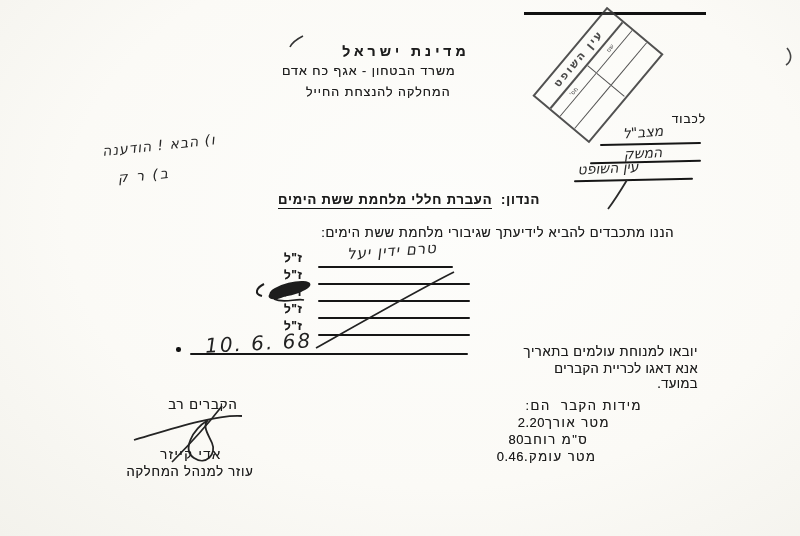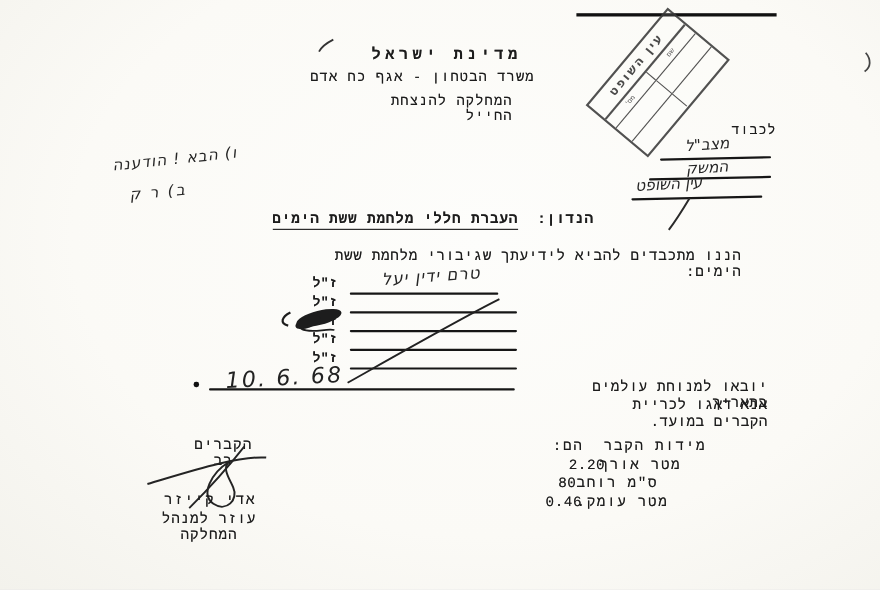--- a/index.html
+++ b/index.html
@@ -4,30 +4,30 @@
 <style>
   html,body{margin:0;padding:0;}
   body{background:#e8e8e8;font-family:"DejaVu Sans",sans-serif;}
   .page{
     position:relative;width:800px;height:536px;margin:0 auto;
     background:
       radial-gradient(ellipse at 55% 40%, #fdfdfb 0%, #fbfaf6 60%, #f3f2ec 100%);
     overflow:hidden;color:#1c1c1c;
   }
   .abs{position:absolute;}
-  .type{font-family:Liberation Mono, monospace;color:#1c1c1c;text-shadow:0 0 .4px rgba(20,20,20,.55);}
+  .type{font-family:Liberation Sans, sans-serif;color:#1c1c1c;text-shadow:0 0 .4px rgba(20,20,20,.55);}
   .rtl{direction:rtl;unicode-bidi:plaintext;}
   .hw{font-family:"DejaVu Sans",sans-serif;font-style:italic;color:#262626;}
   .rule{background:#161616;height:2px;border-radius:1px;}
   svg{display:block;overflow:visible;}
 
   
   .h1{left:336px;top:43px;width:140px;font-size:14px;font-weight:bold;letter-spacing:4px;text-align:center;}
   .h2{left:282px;top:64px;width:240px;font-size:12.5px;letter-spacing:1px;text-align:left;}
-  .h3{left:306px;top:85px;width:160px;font-size:12.5px;letter-spacing:1px;text-align:right;}
+  .h3{left:306px;top:85px;width:160px;font-size:12.5px;letter-spacing:1px;text-align:left;}
 
   
   .stamp{
     left:540px;top:38px;width:112px;height:70px;
     transform:rotate(-50deg);border:2px solid #3a3a3a;color:#333;
     background:rgba(255,255,255,.15);opacity:.88;
   }
   .stamp .band{border-bottom:2px solid #3a3a3a;height:19px;display:flex;align-items:center;justify-content:center;
     font-weight:bold;font-size:11px;letter-spacing:2px;}
   .stamp .sub{border-bottom:1.5px solid #3a3a3a;height:11px;display:flex;font-size:6px;}

